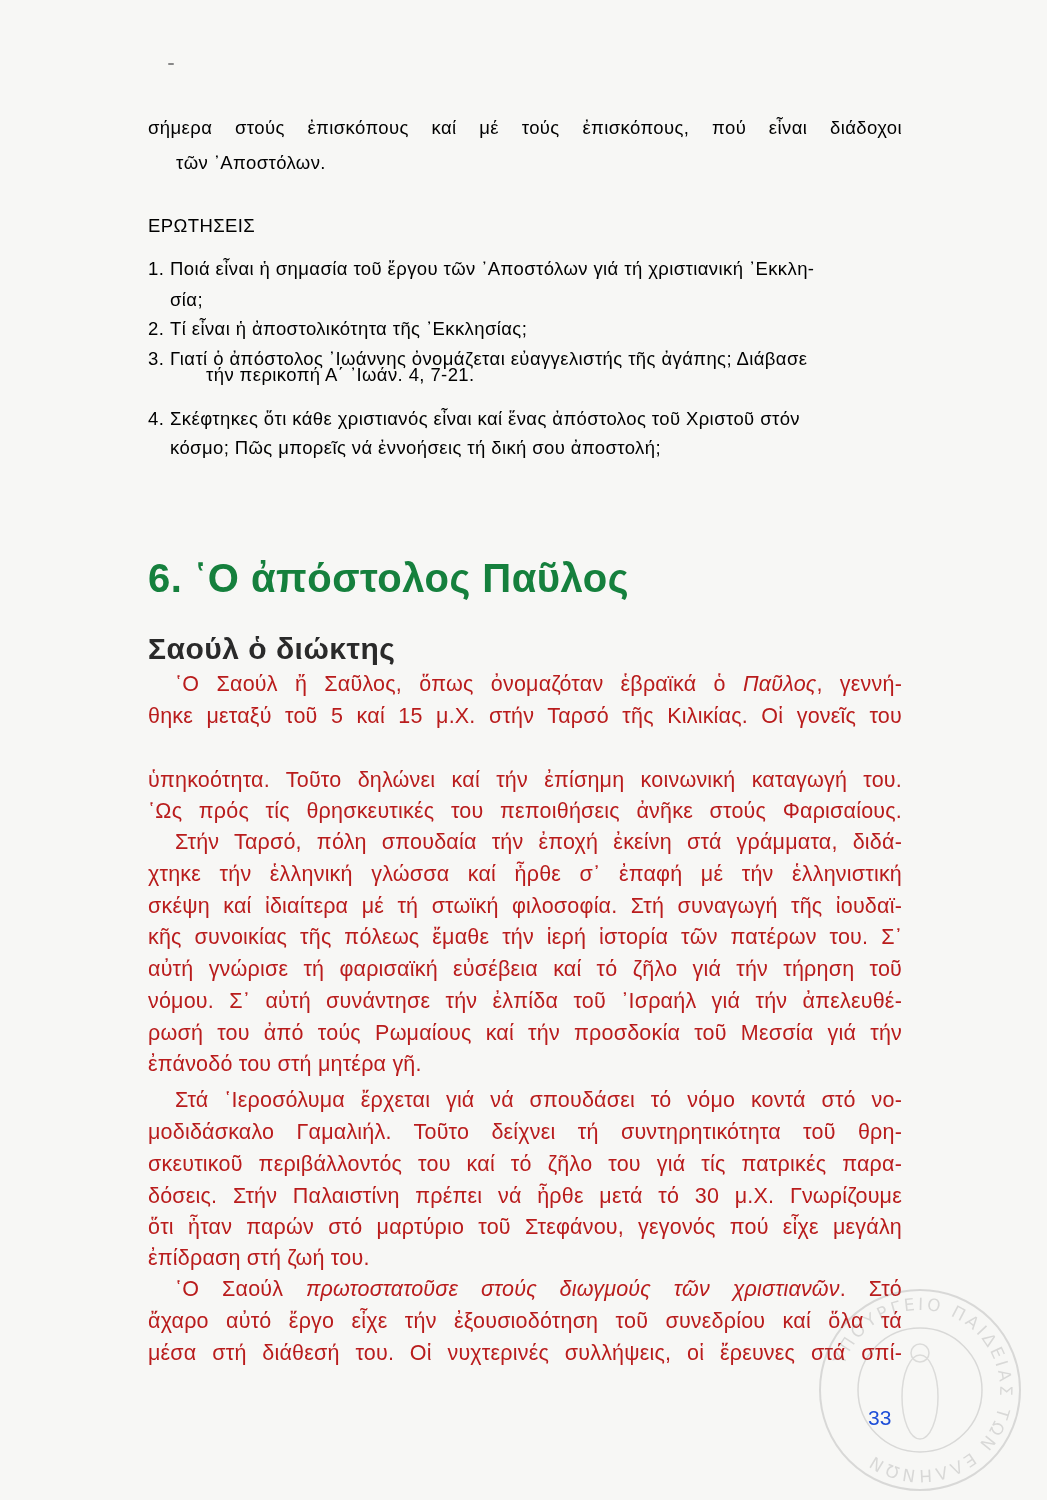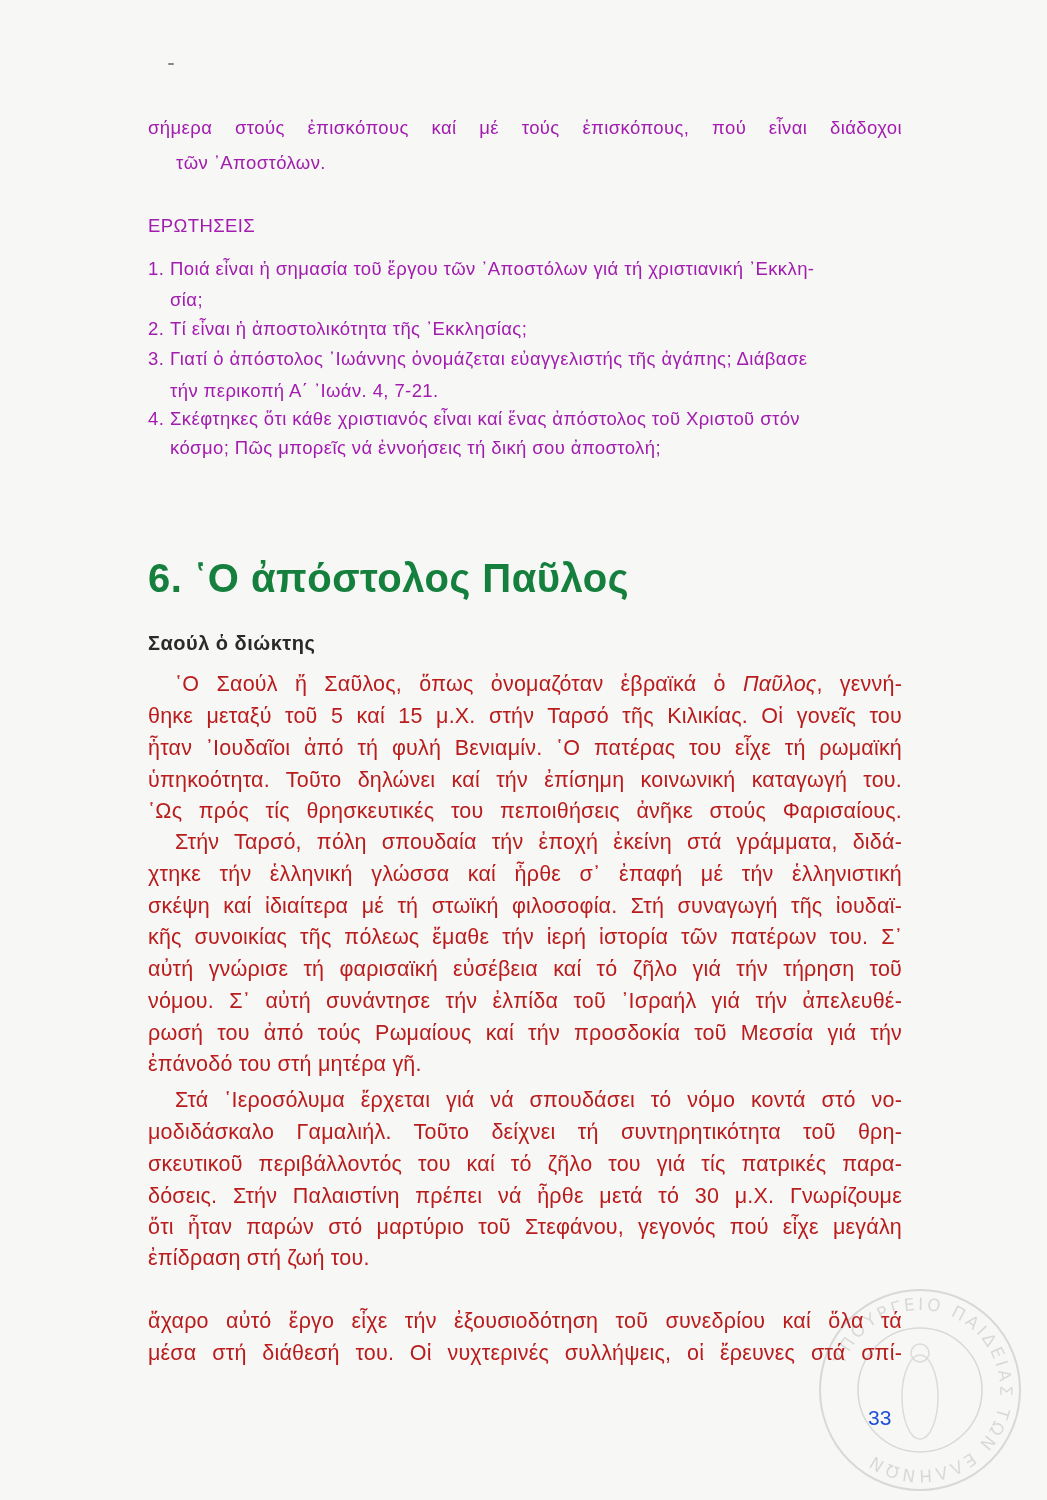--- a/index.html
+++ b/index.html
@@ -16,34 +16,34 @@
     left: 0; top: 0; width: 1047px; height: 1500px;
   }
   .line {
     position: absolute;
     left: 148px;
     width: 754px;
     white-space: nowrap;
     font-size: 20px;
     letter-spacing: 0.2px;
   }
-  .small { font-size: 18.5px; color: #a21caf; letter-spacing: 0.4px; }
+  .small { font-size: 18.5px; color: #000000; letter-spacing: 0.4px; }
   .body { font-size: 21.5px; color: #b91c1c; }
   .justify { text-align: justify; text-align-last: justify; }
   .indent { left: 175px; width: 727px; }
   .qnum { display: inline-block; width: 22px; }
   .qcont { left: 170px; }
   .chapter-title {
     position: absolute; left: 148px; top: 556px;
     font-size: 40px; font-weight: bold; color: #15803d;
     letter-spacing: 0.5px;
   }
   .section-title {
     position: absolute; left: 148px; top: 632px;
-    font-size: 20px; font-weight: bold; color: #2a2a2a;
+    font-size: 30px; font-weight: bold; color: #2a2a2a;
     letter-spacing: 0.5px;
   }
   .page-number {
     position: absolute; left: 868px; top: 1406px;
     font-size: 21px; color: #1d4ed8;
   }
   .stamp {
     position: absolute; left: 815px; top: 1285px;
     width: 210px; height: 210px;
     opacity: 0.22;
@@ -71,52 +71,52 @@
   </div>
   <div class="line small qcont" style="top:289px;">σία;</div>
 
   <div class="line small" style="top:318px;">
     <span class="qnum">2.</span><span>Τί εἶναι ἡ ἀποστολικότητα τῆς ᾽Εκκλησίας;</span>
   </div>
 
   <div class="line small" style="top:348px;">
     <span class="qnum">3.</span><span>Γιατί ὁ ἀπόστολος ᾽Ιωάννης ὀνομάζεται εὐαγγελιστής τῆς ἀγάπης; Διάβασε</span>
   </div>
-  <div class="line small qcont" style="top:380px;">τήν περικοπή Α΄ ᾽Ιωάν. 4, 7-21.</div>
+  <div class="line small qcont" style="top:364px;margin-left:36px;">τήν περικοπή Α΄ ᾽Ιωάν. 4, 7-21.</div>
 
   <div class="line small" style="top:408px;">
     <span class="qnum">4.</span><span>Σκέφτηκες ὅτι κάθε χριστιανός εἶναι καί ἕνας ἀπόστολος τοῦ Χριστοῦ στόν</span>
   </div>
   <div class="line small qcont" style="top:437px;">κόσμο; Πῶς μπορεῖς νά ἐννοήσεις τή δική σου ἀποστολή;</div>
 
   <div class="chapter-title">6. ῾Ο ἀπόστολος Παῦλος</div>
   <div class="section-title">Σαούλ ὁ διώκτης</div>
 
   <div class="line body indent justify" style="top:672px;"><span>῾Ο Σαούλ ἤ Σαῦλος, ὅπως ὀνομαζόταν ἑβραϊκά ὁ </span><em>Παῦλος</em><span>, γεννή-</span></div>
   <div class="line body justify" style="top:704px;">θηκε μεταξύ τοῦ 5 καί 15 μ.Χ. στήν Ταρσό τῆς Κιλικίας. Οἱ γονεῖς του</div>
-  <div class="line body justify" style="top:736px;">ἦταν ᾽Ιουδαῖοι ἀπό τή φυλή Βενιαμίν. ῾Ο πατέρας του εἶχε τή ρωμαϊκή</div>
   <div class="line body justify" style="top:768px;">ὑπηκοότητα. Τοῦτο δηλώνει καί τήν ἐπίσημη κοινωνική καταγωγή του.</div>
   <div class="line body justify" style="top:799px;">῾Ως πρός τίς θρησκευτικές του πεποιθήσεις ἀνῆκε στούς Φαρισαίους.</div>
 
   <div class="line body indent justify" style="top:830px;">Στήν Ταρσό, πόλη σπουδαία τήν ἐποχή ἐκείνη στά γράμματα, διδά-</div>
   <div class="line body justify" style="top:862px;">χτηκε τήν ἑλληνική γλώσσα καί ἦρθε σ᾽ ἐπαφή μέ τήν ἑλληνιστική</div>
   <div class="line body justify" style="top:894px;">σκέψη καί ἰδιαίτερα μέ τή στωϊκή φιλοσοφία. Στή συναγωγή τῆς ἰουδαϊ-</div>
   <div class="line body justify" style="top:925px;">κῆς συνοικίας τῆς πόλεως ἔμαθε τήν ἱερή ἱστορία τῶν πατέρων του. Σ᾽</div>
   <div class="line body justify" style="top:957px;">αὐτή γνώρισε τή φαρισαϊκή εὐσέβεια καί τό ζῆλο γιά τήν τήρηση τοῦ</div>
   <div class="line body justify" style="top:989px;">νόμου. Σ᾽ αὐτή συνάντησε τήν ἐλπίδα τοῦ ᾽Ισραήλ γιά τήν ἀπελευθέ-</div>
   <div class="line body justify" style="top:1021px;">ρωσή του ἀπό τούς Ρωμαίους καί τήν προσδοκία τοῦ Μεσσία γιά τήν</div>
   <div class="line body" style="top:1052px;">ἐπάνοδό του στή μητέρα γῆ.</div>
 
   <div class="line body indent justify" style="top:1088px;">Στά ῾Ιεροσόλυμα ἔρχεται γιά νά σπουδάσει τό νόμο κοντά στό νο-</div>
   <div class="line body justify" style="top:1120px;">μοδιδάσκαλο Γαμαλιήλ. Τοῦτο δείχνει τή συντηρητικότητα τοῦ θρη-</div>
   <div class="line body justify" style="top:1152px;">σκευτικοῦ περιβάλλοντός του καί τό ζῆλο του γιά τίς πατρικές παρα-</div>
   <div class="line body justify" style="top:1184px;">δόσεις. Στήν Παλαιστίνη πρέπει νά ἦρθε μετά τό 30 μ.Χ. Γνωρίζουμε</div>
   <div class="line body justify" style="top:1215px;">ὅτι ἦταν παρών στό μαρτύριο τοῦ Στεφάνου, γεγονός πού εἶχε μεγάλη</div>
   <div class="line body" style="top:1246px;">ἐπίδραση στή ζωή του.</div>
 
+  <div class="line body indent justify" style="top:1277px;"><span>῾Ο Σαούλ </span><em>πρωτοστατοῦσε στούς διωγμούς τῶν χριστιανῶν</em><span>. Στό</span></div>
   <div class="line body justify" style="top:1309px;">ἄχαρο αὐτό ἔργο εἶχε τήν ἐξουσιοδότηση τοῦ συνεδρίου καί ὅλα τά</div>
   <div class="line body justify" style="top:1341px;">μέσα στή διάθεσή του. Οἱ νυχτερινές συλλήψεις, οἱ ἔρευνες στά σπί-</div>
 
   <svg class="stamp" viewBox="0 0 210 210">
     <defs>
       <path id="stampArc" d="M 105 105 m -80 0 a 80 80 0 1 1 160 0 a 80 80 0 1 1 -160 0"></path>
     </defs>
     <circle cx="105" cy="105" r="100" fill="none" stroke="#6f6f6f" stroke-width="2"></circle>
     <circle cx="105" cy="105" r="62" fill="none" stroke="#6f6f6f" stroke-width="1.5"></circle>
     <text font-size="17" fill="#6f6f6f" font-family="DejaVu Sans, sans-serif" letter-spacing="3">

